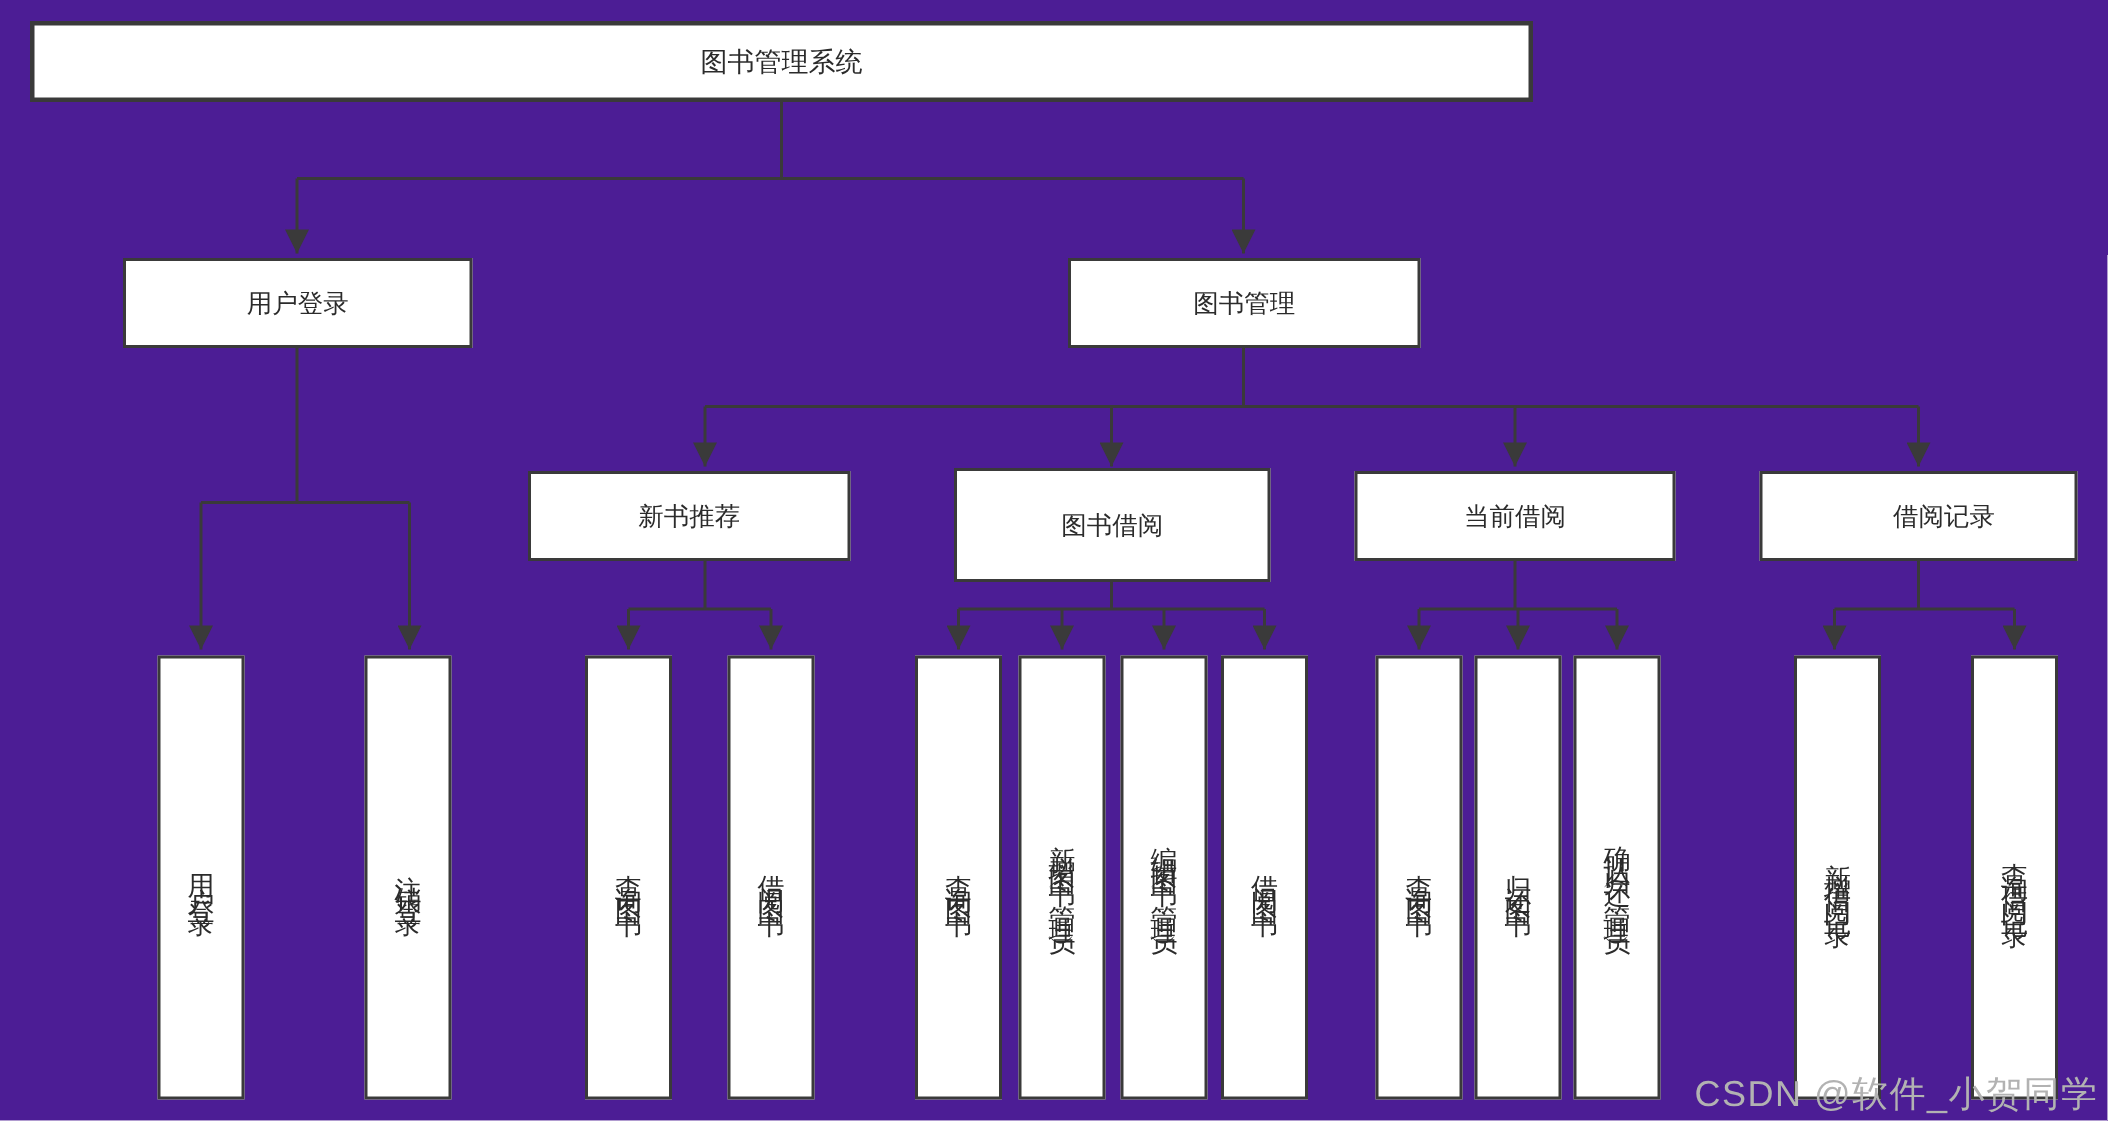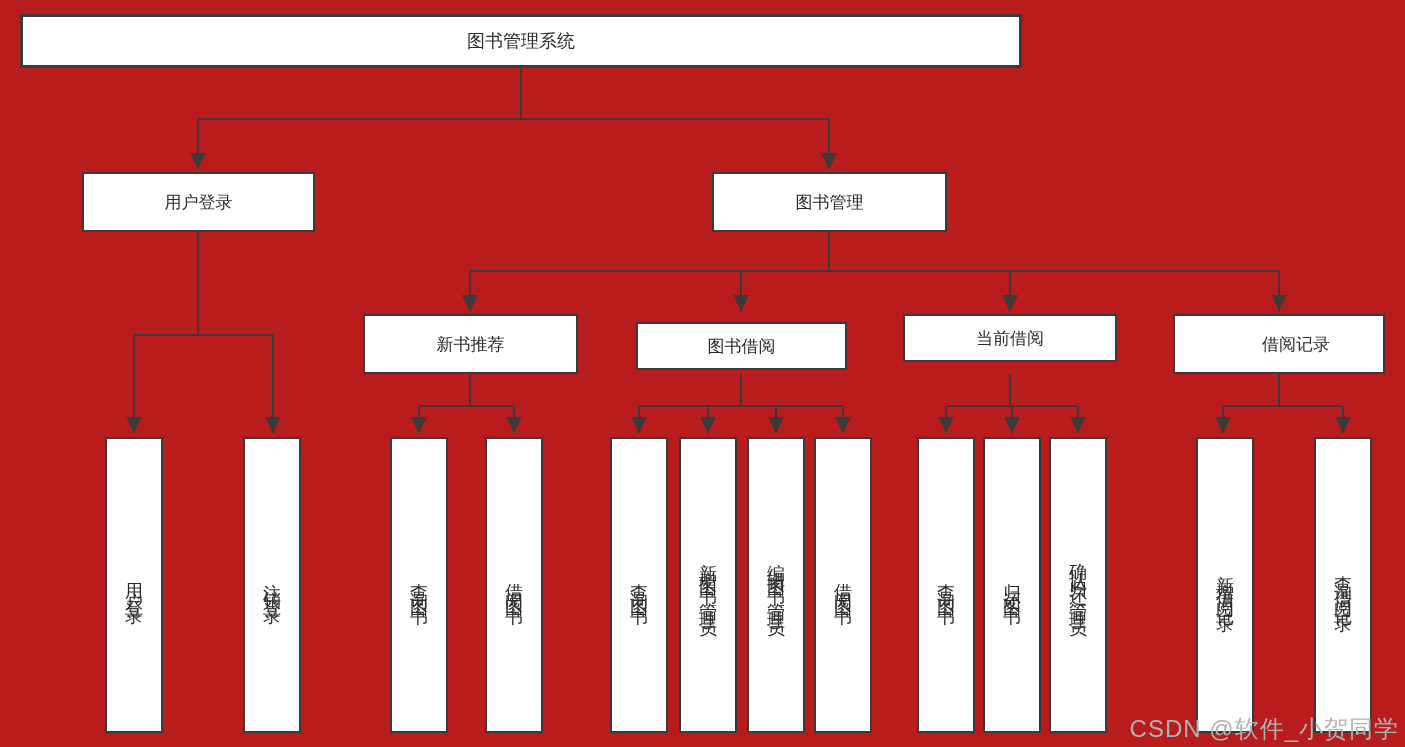--- a/index.html
+++ b/index.html
@@ -5,21 +5,21 @@
   html, body {
     margin: 0;
     padding: 0;
     background: #ffffff;
     font-family: "Liberation Sans", "DejaVu Sans", sans-serif;
   }
   #stage {
     position: relative;
     width: 1405px;
     height: 747px;
-    background: #b91c1c;
+    background: #4c1d95;
     overflow: hidden;
   }
   #wires {
     position: absolute;
     left: 0;
     top: 0;
     z-index: 1;
   }
   .node {
     position: absolute;
@@ -115,27 +115,27 @@
     <span>图书管理系统</span>
   </div>
 
   <div class="node branch" style="left:82px; top:172px; width:233px; height:60px;">
     <span>用户登录</span>
   </div>
   <div class="node branch" style="left:712px; top:172px; width:235px; height:60px;font-family:Liberation Mono, monospace;">
     <span>图书管理</span>
   </div>
 
-  <div class="node branch" style="left:363px; top:314px; width:215px; height:60px;">
+  <div class="node branch" style="left:352px; top:314px; width:215px; height:60px;">
     <span>新书推荐</span>
   </div>
-  <div class="node branch" style="left:636px; top:322px; width:211px; height:48px;">
+  <div class="node branch" style="left:636px; top:312px; width:211px; height:76px;">
     <span>图书借阅</span>
   </div>
-  <div class="node branch" style="left:903px; top:314px; width:214px; height:48px;align-items:center;">
+  <div class="node branch" style="left:903px; top:314px; width:214px; height:60px;align-items:center;">
     <span>当前借阅</span>
   </div>
   <div class="node branch" style="left:1173px; top:314px; width:212px; height:60px;padding-left:34px;">
     <span>借阅记录</span>
   </div>
 
   <div class="node leaf" style="left:105px;">
     <span>用户登录</span>
   </div>
   <div class="node leaf" style="left:243px;">

